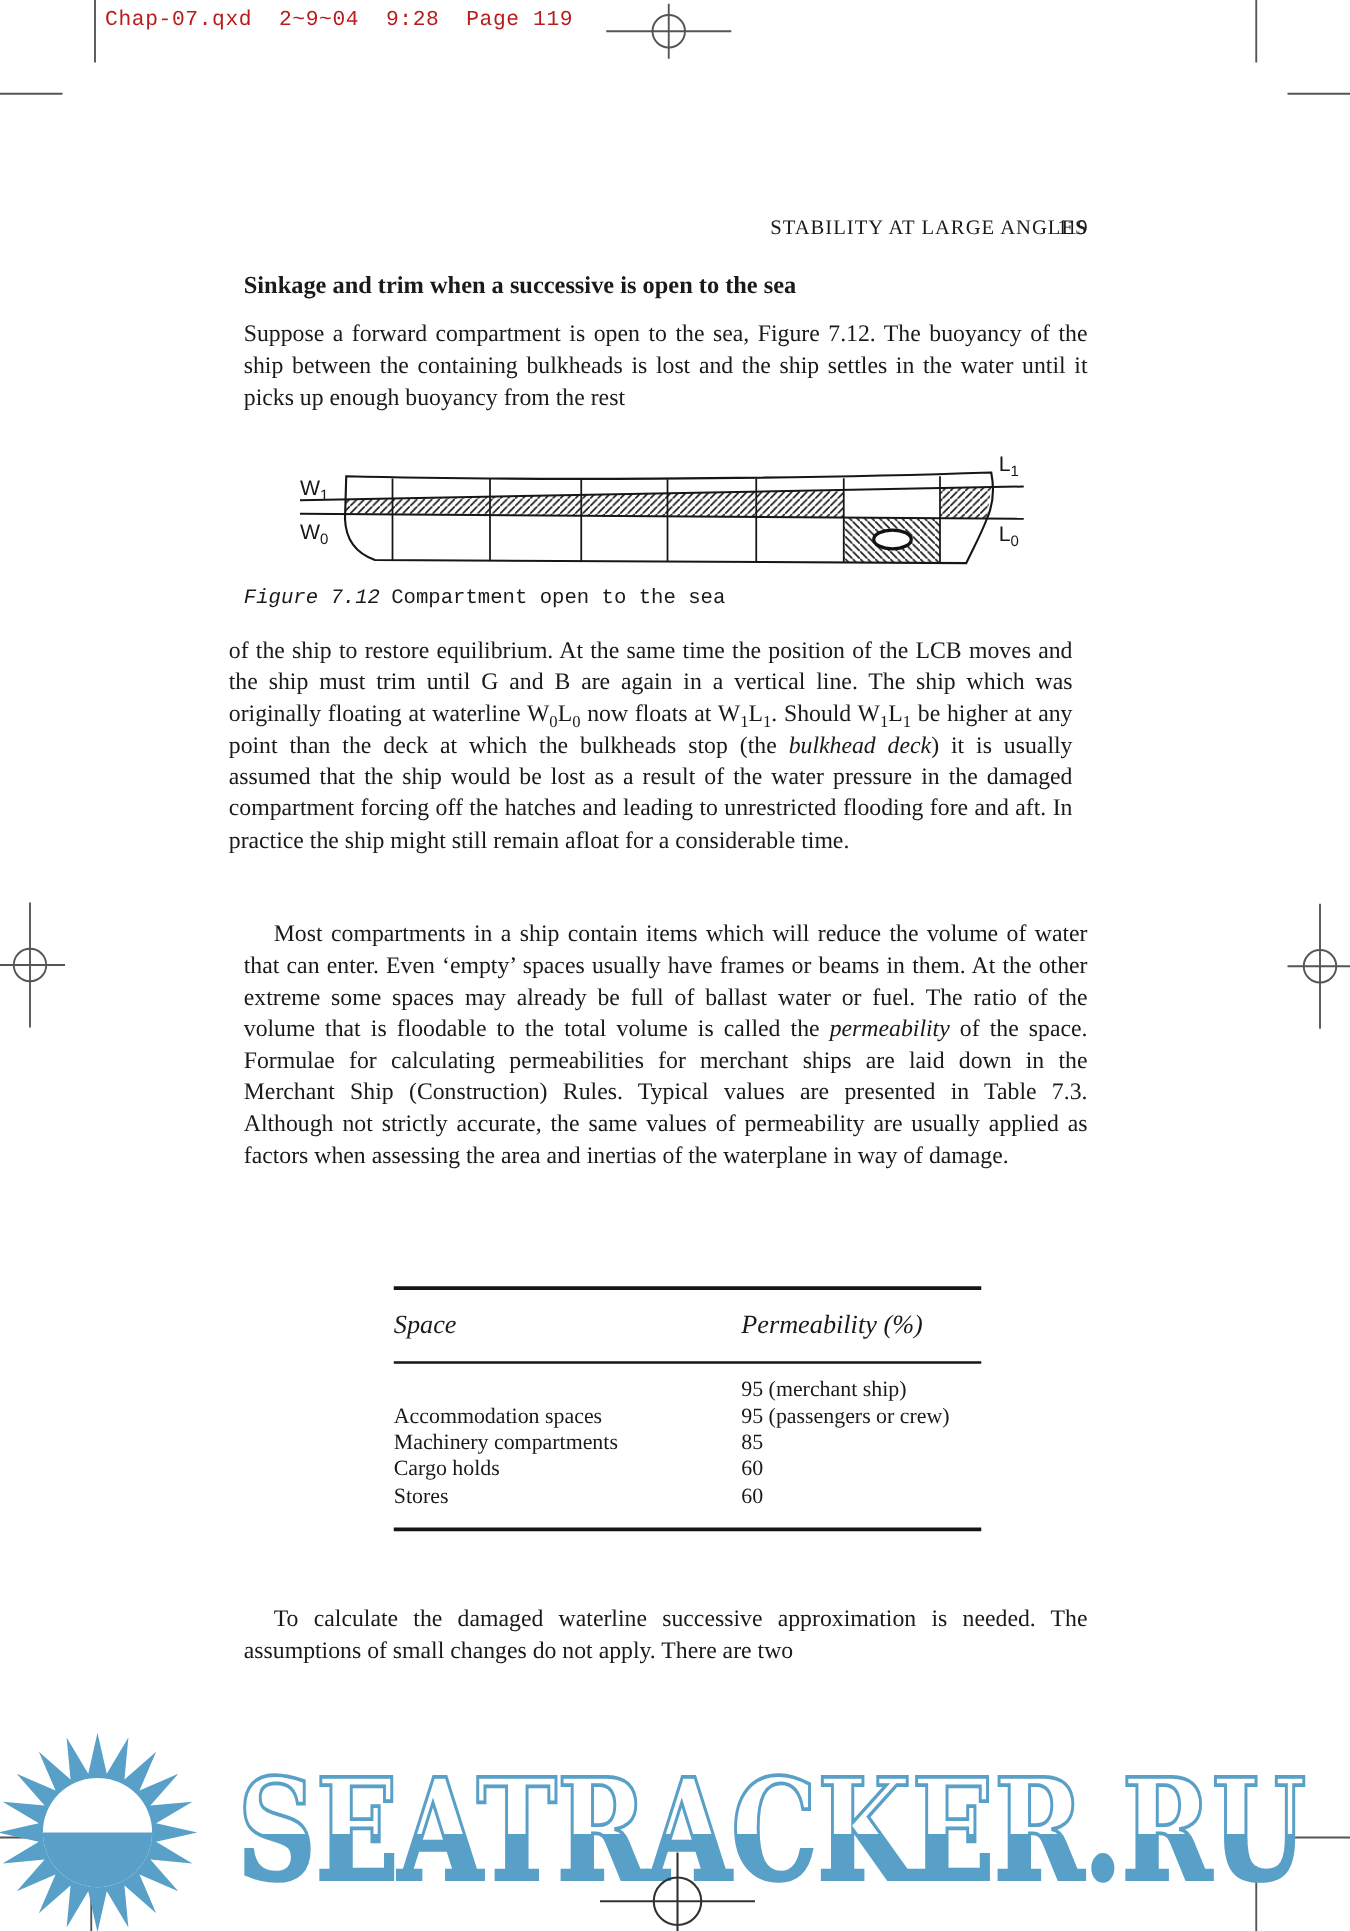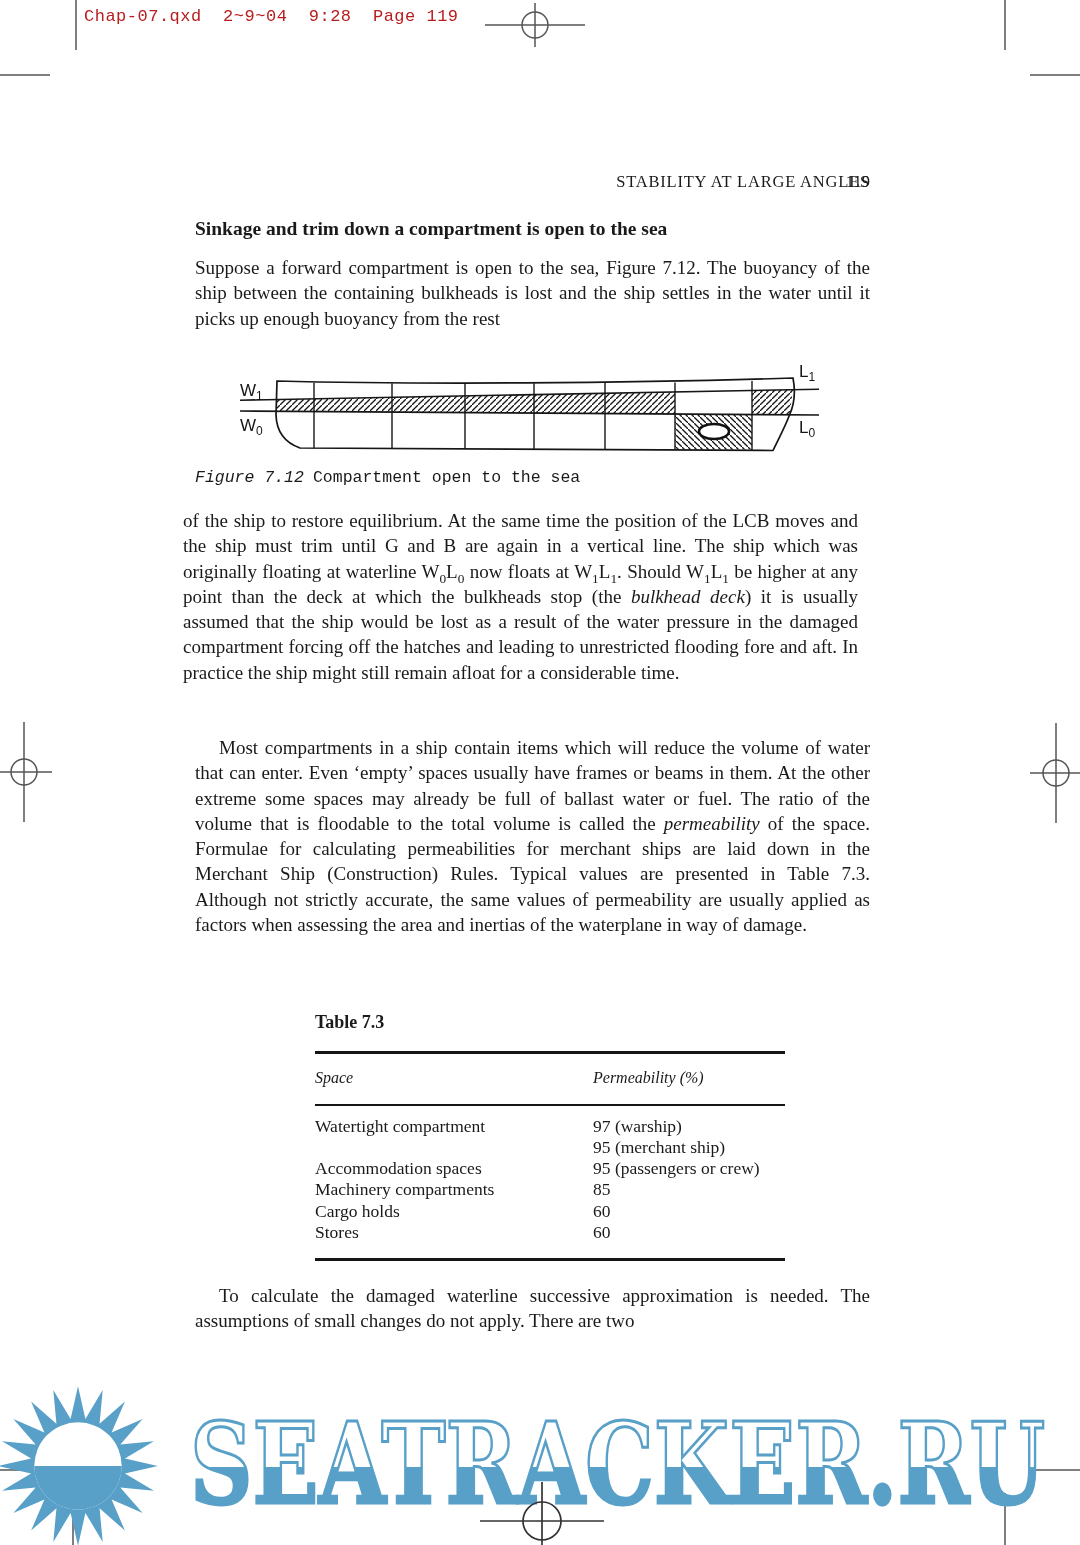--- a/index.html
+++ b/index.html
@@ -32,21 +32,21 @@
   .figure-caption{left:195px;top:468px;font-size:16.5px;font-family:Liberation Mono, monospace;}
   .figure-caption .cap-label{font-style:italic;margin-right:9px;}
   
   .table-block{left:315px;top:1012px;width:470px;}
   .table-title{font-size:18px;font-weight:bold;height:22px;}
   .rule-thick{height:3px;background:#151515;}
   .rule-thin{height:1.5px;background:#151515;}
   .t-top{margin-top:17px;}
   .t-row{display:flex;}
   .t-col1{width:278px;flex:0 0 278px;}
-  .t-head{font-style:italic;font-size:16px;padding:15px 0 17px 0;}
+  .t-head{font-style:italic;font-size:21px;padding:15px 0 17px 0;}
   .t-body{padding:10px 0 15px 0;font-size:17.5px;}
   .t-body .t-row{line-height:21.3px;}
   
   .overlay{left:0;top:0;width:1080px;height:1545px;pointer-events:none;}
   .z1{z-index:1;} .z2{z-index:2;} .z3{z-index:3;}
 </style>
 </head>
 <body>
 
 <div class="page">
@@ -86,21 +86,21 @@
     </g>
   </svg>
 
   <div class="abs printer-header">Chap-07.qxd  2~9~04  9:28  Page 119</div>
 
   <div class="abs running-head">
     <span class="rh-title">STABILITY AT LARGE ANGLES</span>
     <span class="rh-page">119</span>
   </div>
 
-  <div class="abs section-heading">Sinkage and trim down a compartment is open to the sea</div>
+  <div class="abs section-heading">Sinkage and trim when a successive is open to the sea</div>
 
   <div class="abs body-para p1">Suppose a forward compartment is open to the sea, Figure 7.12. The buoyancy of the ship between the containing bulkheads is lost and the ship settles in the water until it picks up enough buoyancy from the rest</div>
 
   <svg class="abs figure-wrap" viewBox="0 0 620 106" width="620" height="106">
     <defs>
       <pattern id="hA" patternUnits="userSpaceOnUse" width="6" height="6">
         <path d="M-1,7 L7,-1" stroke="#161616" stroke-width="1.3"></path>
       </pattern>
       <pattern id="hB" patternUnits="userSpaceOnUse" width="6" height="6">
         <path d="M-1,-1 L7,7" stroke="#161616" stroke-width="1.3"></path>
@@ -138,32 +138,27 @@
 
   <div class="abs figure-caption">
     <span class="cap-label">Figure 7.12</span><span>Compartment open to the sea</span>
   </div>
 
   <div class="abs body-para p2"><span>of the ship to restore equilibrium. At the same time the position of the LCB moves and the ship must trim until G and B are again in a vertical line. The ship which was originally floating at waterline W</span><sub>0</sub><span>L</span><sub>0</sub><span> now floats at W</span><sub>1</sub><span>L</span><sub>1</sub><span>. Should W</span><sub>1</sub><span>L</span><sub>1</sub><span> be higher at any point than the deck at which the bulkheads stop (the </span><span class="em">bulkhead deck</span><span>) it is usually assumed that the ship would be lost as a result of the water pressure in the damaged compartment forcing off the hatches and leading to unrestricted flooding fore and aft. In practice the ship might still remain afloat for a considerable time.</span></div>
 
   <div class="abs body-para p3"><span>Most compartments in a ship contain items which will reduce the volume of water that can enter. Even ‘empty’ spaces usually have frames or beams in them. At the other extreme some spaces may already be full of ballast water or fuel. The ratio of the volume that is floodable to the total volume is called the </span><span class="em">permeability</span><span> of the space. Formulae for calculating permeabilities for merchant ships are laid down in the Merchant Ship (Construction) Rules. Typical values are presented in Table 7.3. Although not strictly accurate, the same values of permeability are usually applied as factors when assessing the area and inertias of the waterplane in way of damage.</span></div>
 
   <div class="abs table-block">
-    <div class="table-title">Table 7.3</div>
     <div class="rule-thick t-top"></div>
     <div class="t-row t-head">
       <div class="t-col1">Space</div>
       <div>Permeability (%)</div>
     </div>
     <div class="rule-thin"></div>
     <div class="t-body">
-      <div class="t-row">
-        <div class="t-col1">Watertight compartment</div>
-          <div>97 (warship)</div>
-      </div>
       <div class="t-row">
         <div class="t-col1"></div>
           <div>95 (merchant ship)</div>
       </div>
       <div class="t-row">
         <div class="t-col1">Accommodation spaces</div>
           <div>95 (passengers or crew)</div>
       </div>
       <div class="t-row">
         <div class="t-col1">Machinery compartments</div>

